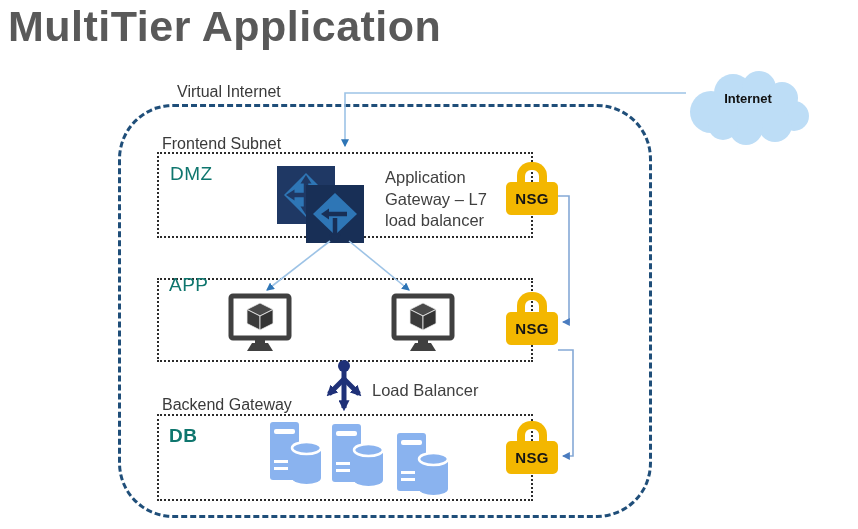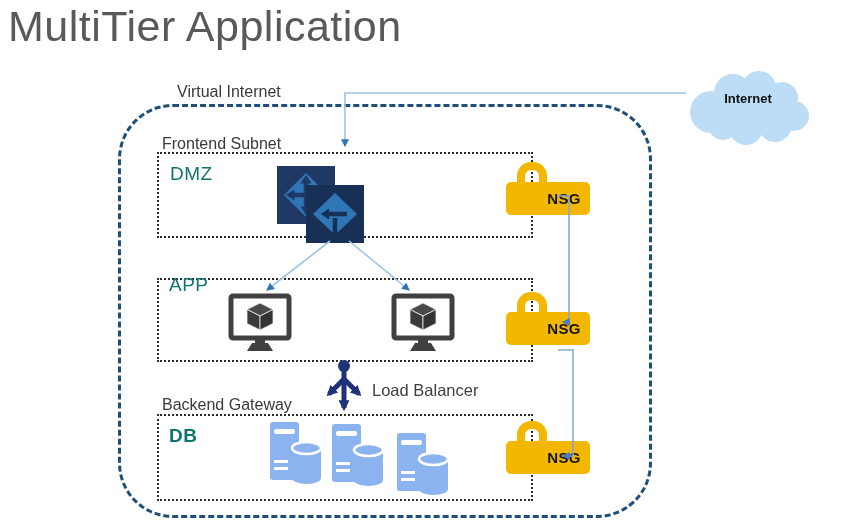--- a/index.html
+++ b/index.html
@@ -2,21 +2,21 @@
 <html><head>
 <meta charset="utf-8">
 <style>
   html,body{margin:0;padding:0;background:#fff;}
   .canvas{
     position:relative;width:858px;height:529px;overflow:hidden;background:#ffffff;
     font-family:"Liberation Sans",sans-serif;
   }
   .abs{position:absolute;}
   .page-title{
-    left:8px;top:2px;font-size:43px;font-weight:400;color:#595959;letter-spacing:0.5px;
+    left:8px;top:2px;font-size:43px;font-weight:700;color:#595959;letter-spacing:0.5px;
   }
   
   .vnet-box{
     left:118px;top:104px;width:534px;height:414px;box-sizing:border-box;
     border:3px dashed #1F4E79;border-radius:55px;z-index:1;
   }
   .vnet-label{left:177px;top:83px;font-size:16px;color:#3a3a3a;z-index:2;}
   
   .subnet{
     box-sizing:border-box;border:2px dotted #2b2b2b;left:157px;width:376px;z-index:2;background:transparent;
@@ -31,21 +31,21 @@
   }
   .lb-label{left:372px;top:381px;font-size:16.5px;color:#3F3F3F;z-index:3;}
   
   .lock{width:52px;z-index:5;}
   .lock-shackle{
     width:30px;height:24px;margin:0 auto;box-sizing:border-box;
     border:8px solid #F3B700;border-bottom:none;border-radius:14px 14px 0 0;
   }
   .lock-body{
     width:52px;height:33px;background:#F3B700;border-radius:5px;margin-top:-4px;
-    display:flex;align-items:center;justify-content:center;padding-left:32px;
+    display:flex;align-items:center;justify-content:center;
   }
   .lock-body span{font-size:15px;font-weight:bold;color:#151515;letter-spacing:0.3px;}
   .lock-1{left:506px;top:162px;}
   .lock-2{left:506px;top:292px;}
   .lock-3{left:506px;top:421px;}
   .icon{z-index:4;}
   .overlay{left:0;top:0;z-index:6;pointer-events:none;}
   .internet-label{
     left:683px;top:91px;width:130px;text-align:center;font-size:13px;font-weight:bold;color:#101010;z-index:4;
   }
@@ -97,20 +97,25 @@
     <g stroke="#182F56" stroke-width="4.5">
       <line x1="70" y1="48" x2="50" y2="48"></line>
       <line x1="58" y1="52" x2="58" y2="70"></line>
     </g>
     <g fill="#182F56">
       <polygon points="44,48 52,42.5 52,53.5"></polygon>
       <polygon points="58,77 52.5,68.5 63.5,68.5"></polygon>
     </g>
   </svg>
 
+  <div class="abs caption">
+    <div>Application</div>
+    <div>Gateway – L7</div>
+    <div>load balancer</div>
+  </div>
 
   <div class="abs lock lock-1">
     <div class="lock-shackle"></div>
     <div class="lock-body">
       <span>NSG</span>
     </div>
   </div>
   <div class="abs lock lock-2">
     <div class="lock-shackle"></div>
     <div class="lock-body">

